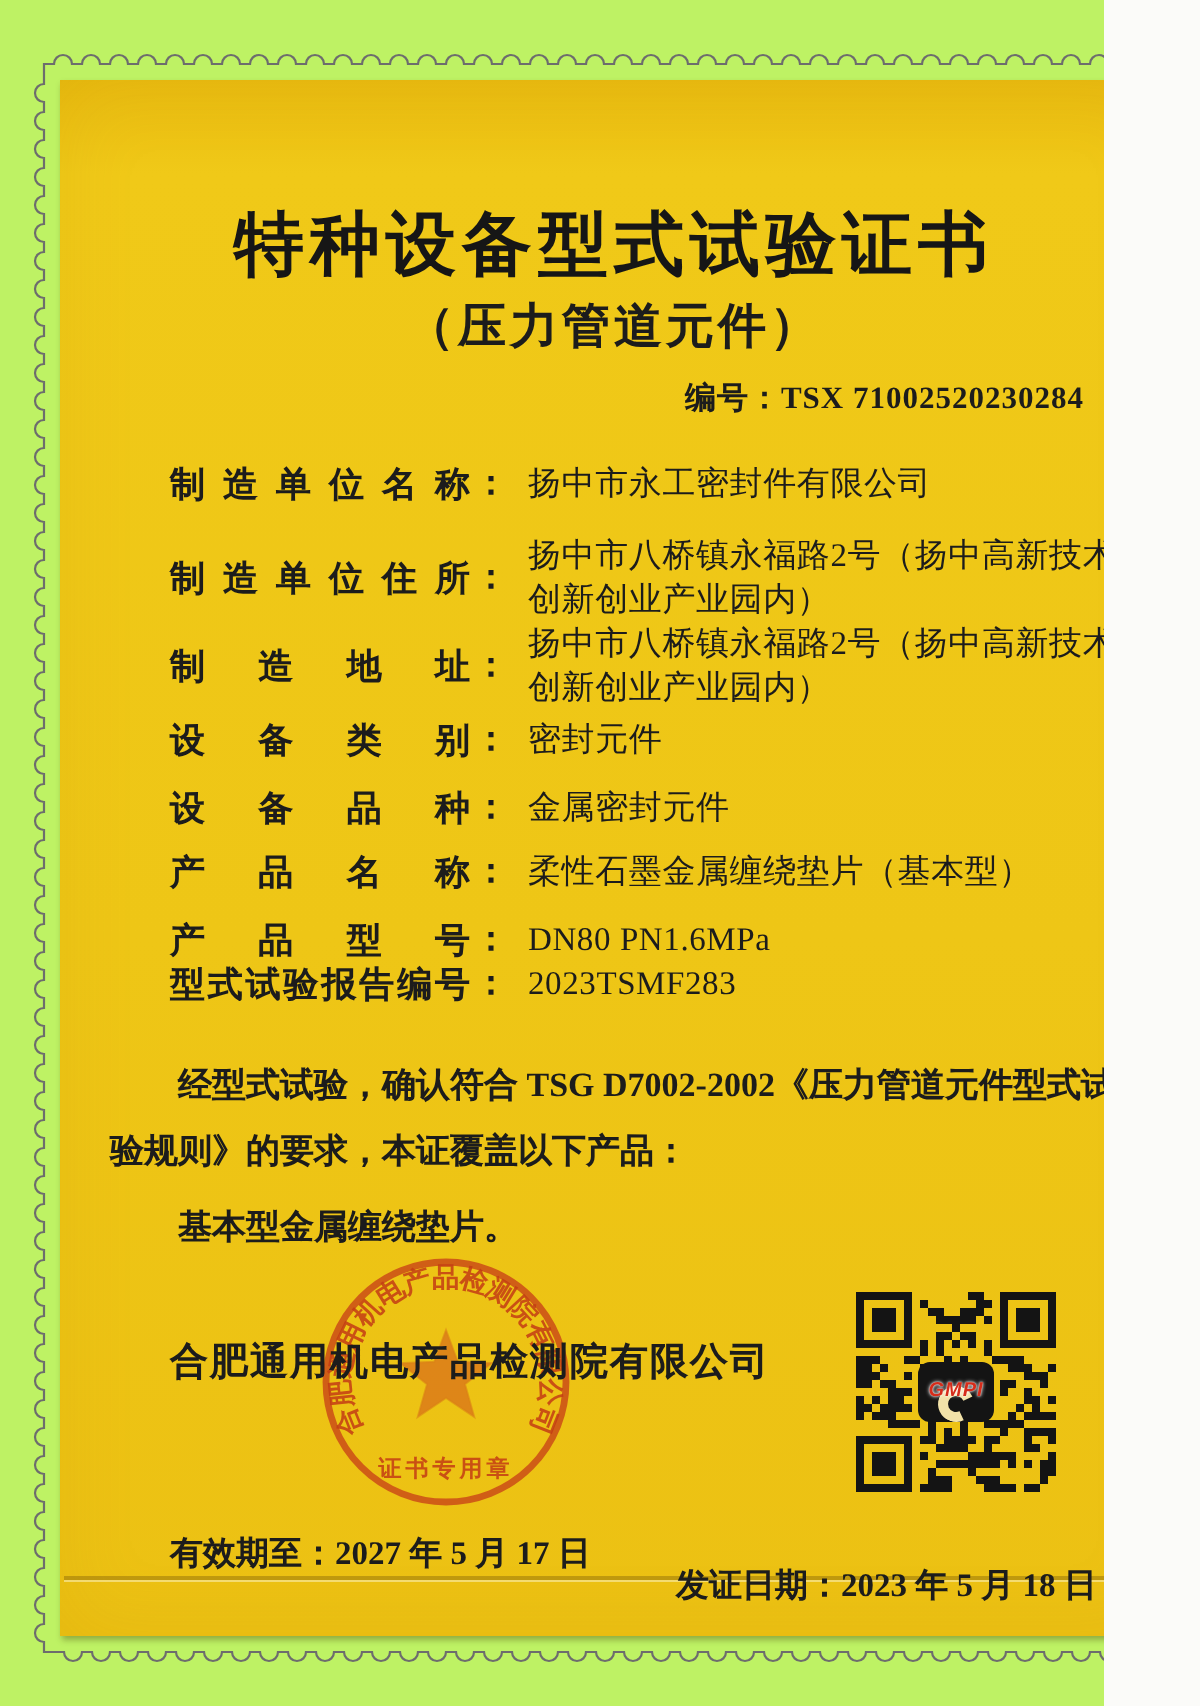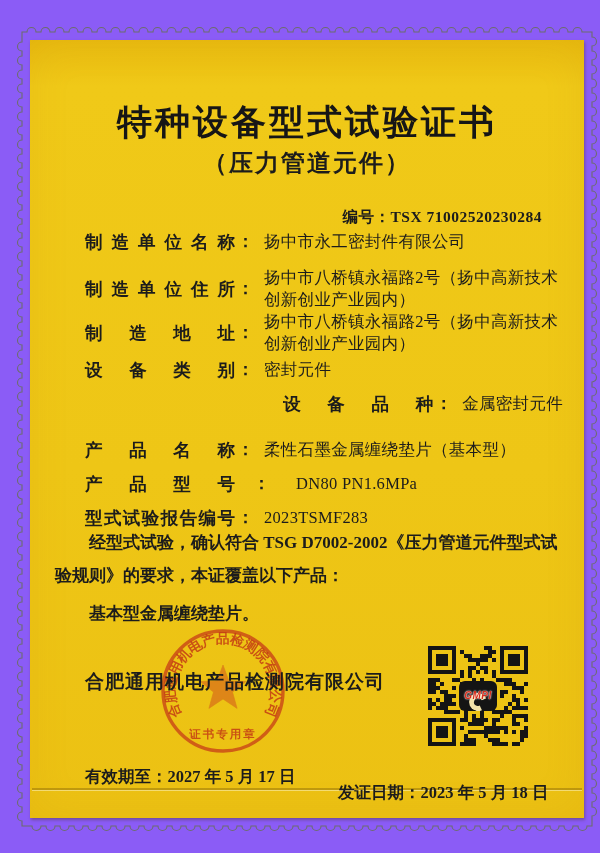--- a/index.html
+++ b/index.html
@@ -1,41 +1,41 @@
 <!DOCTYPE html>
 <html><head>
 <meta charset="utf-8">
 <style>
   * { margin:0; padding:0; box-sizing:border-box; }
   html,body { width:600px; height:853px; }
   body { font-family:"Liberation Serif","DejaVu Serif",serif; color:#1c1c1c; background:#fbfbf9; }
-  .page { position:relative; width:600px; height:853px; background:#8b5cf6; overflow:hidden;padding-left:32px; }
+  .page { position:relative; width:552px; height:853px; background:#bef264; overflow:hidden;padding-left:32px; }
 
   .scallop { position:absolute; left:0; top:0; width:600px; height:853px; }
   .scallop path { fill:none; stroke:#6d6d6d; stroke-width:1.1; }
 
   .cert { position:absolute; left:30px; top:40px; width:554px; height:778px;
           background:linear-gradient(180deg,#e9bb10 0%,#f0c918 6%,#eec616 55%,#ecc113 100%);
           box-shadow:1px 2px 3px rgba(60,45,0,.35), inset 0 0 40px rgba(185,130,0,.12); }
 
   .title { position:absolute; top:59px; left:0; width:100%; text-align:center;
            font-size:35px; font-weight:900; letter-spacing:3px; color:#161616; }
   .subtitle { position:absolute; top:107px; left:0; width:100%; text-align:center;
               font-size:24px; font-weight:bold; letter-spacing:2px; }
-  .serial { position:absolute; top:167px; right:42px; font-size:15.5px; font-weight:bold; letter-spacing:.5px; }
+  .serial { position:absolute; top:149px; right:42px; font-size:15.5px; font-weight:bold; letter-spacing:.5px; }
 
   .fields { position:absolute; left:55px; top:191px; width:478px; }
   .frow { display:flex; align-items:center; line-height:22px; }
   .frow:nth-child(1){ margin-bottom:14px; }
   .frow:nth-child(2){ margin-bottom:0; }
   .frow:nth-child(3){ margin-bottom:4px; }
   .frow:nth-child(4){ margin-bottom:12px; }
-  .frow:nth-child(5){ margin-bottom:24px;justify-content:flex-end; }
+  .frow:nth-child(5){ margin-bottom:10px; }
   .frow:nth-child(6){ margin-bottom:12px; }
-  .frow:nth-child(7){ margin-bottom:12px;gap:16px; }
+  .frow:nth-child(7){ margin-bottom:0; }
   .flabel { width:150px; flex:none; font-family:"Liberation Sans","DejaVu Sans",sans-serif;
             font-weight:bold; font-size:17.5px; text-align:justify; text-align-last:justify;
             text-justify:inter-character; }
   .fcolon { flex:none; font-weight:bold; font-size:17px; margin:0 10px 0 2px; }
   .fvalue { font-size:16.5px; letter-spacing:.3px; }
 
   .statement { position:absolute; left:25px; top:486px; width:506px;
                font-weight:bold; font-size:17px; line-height:33px; }
   .statement p { text-indent:2em; }
   .statement p + p { margin-top:5px; }

